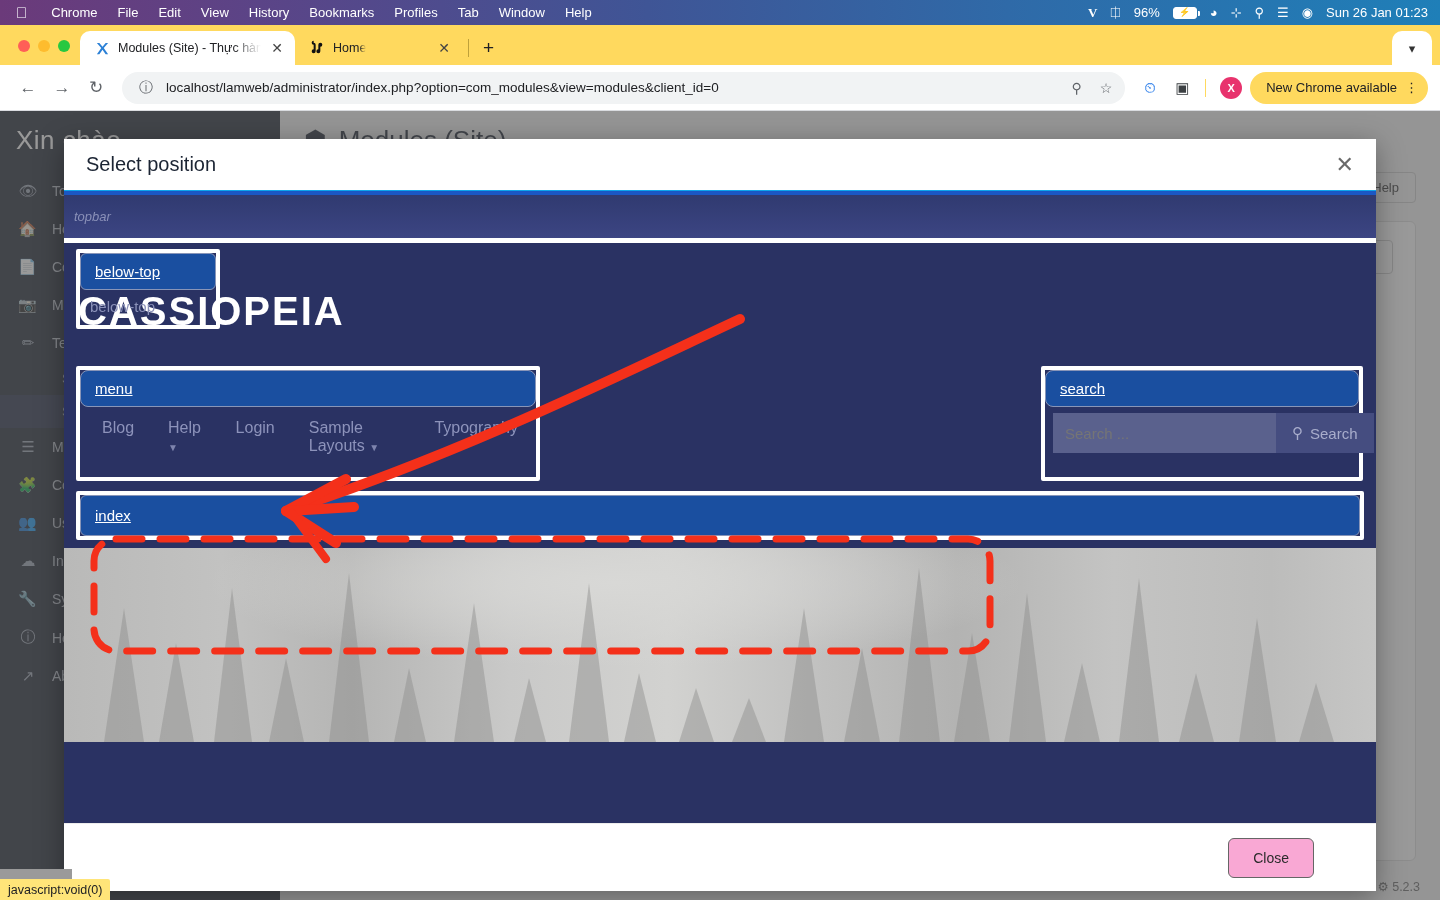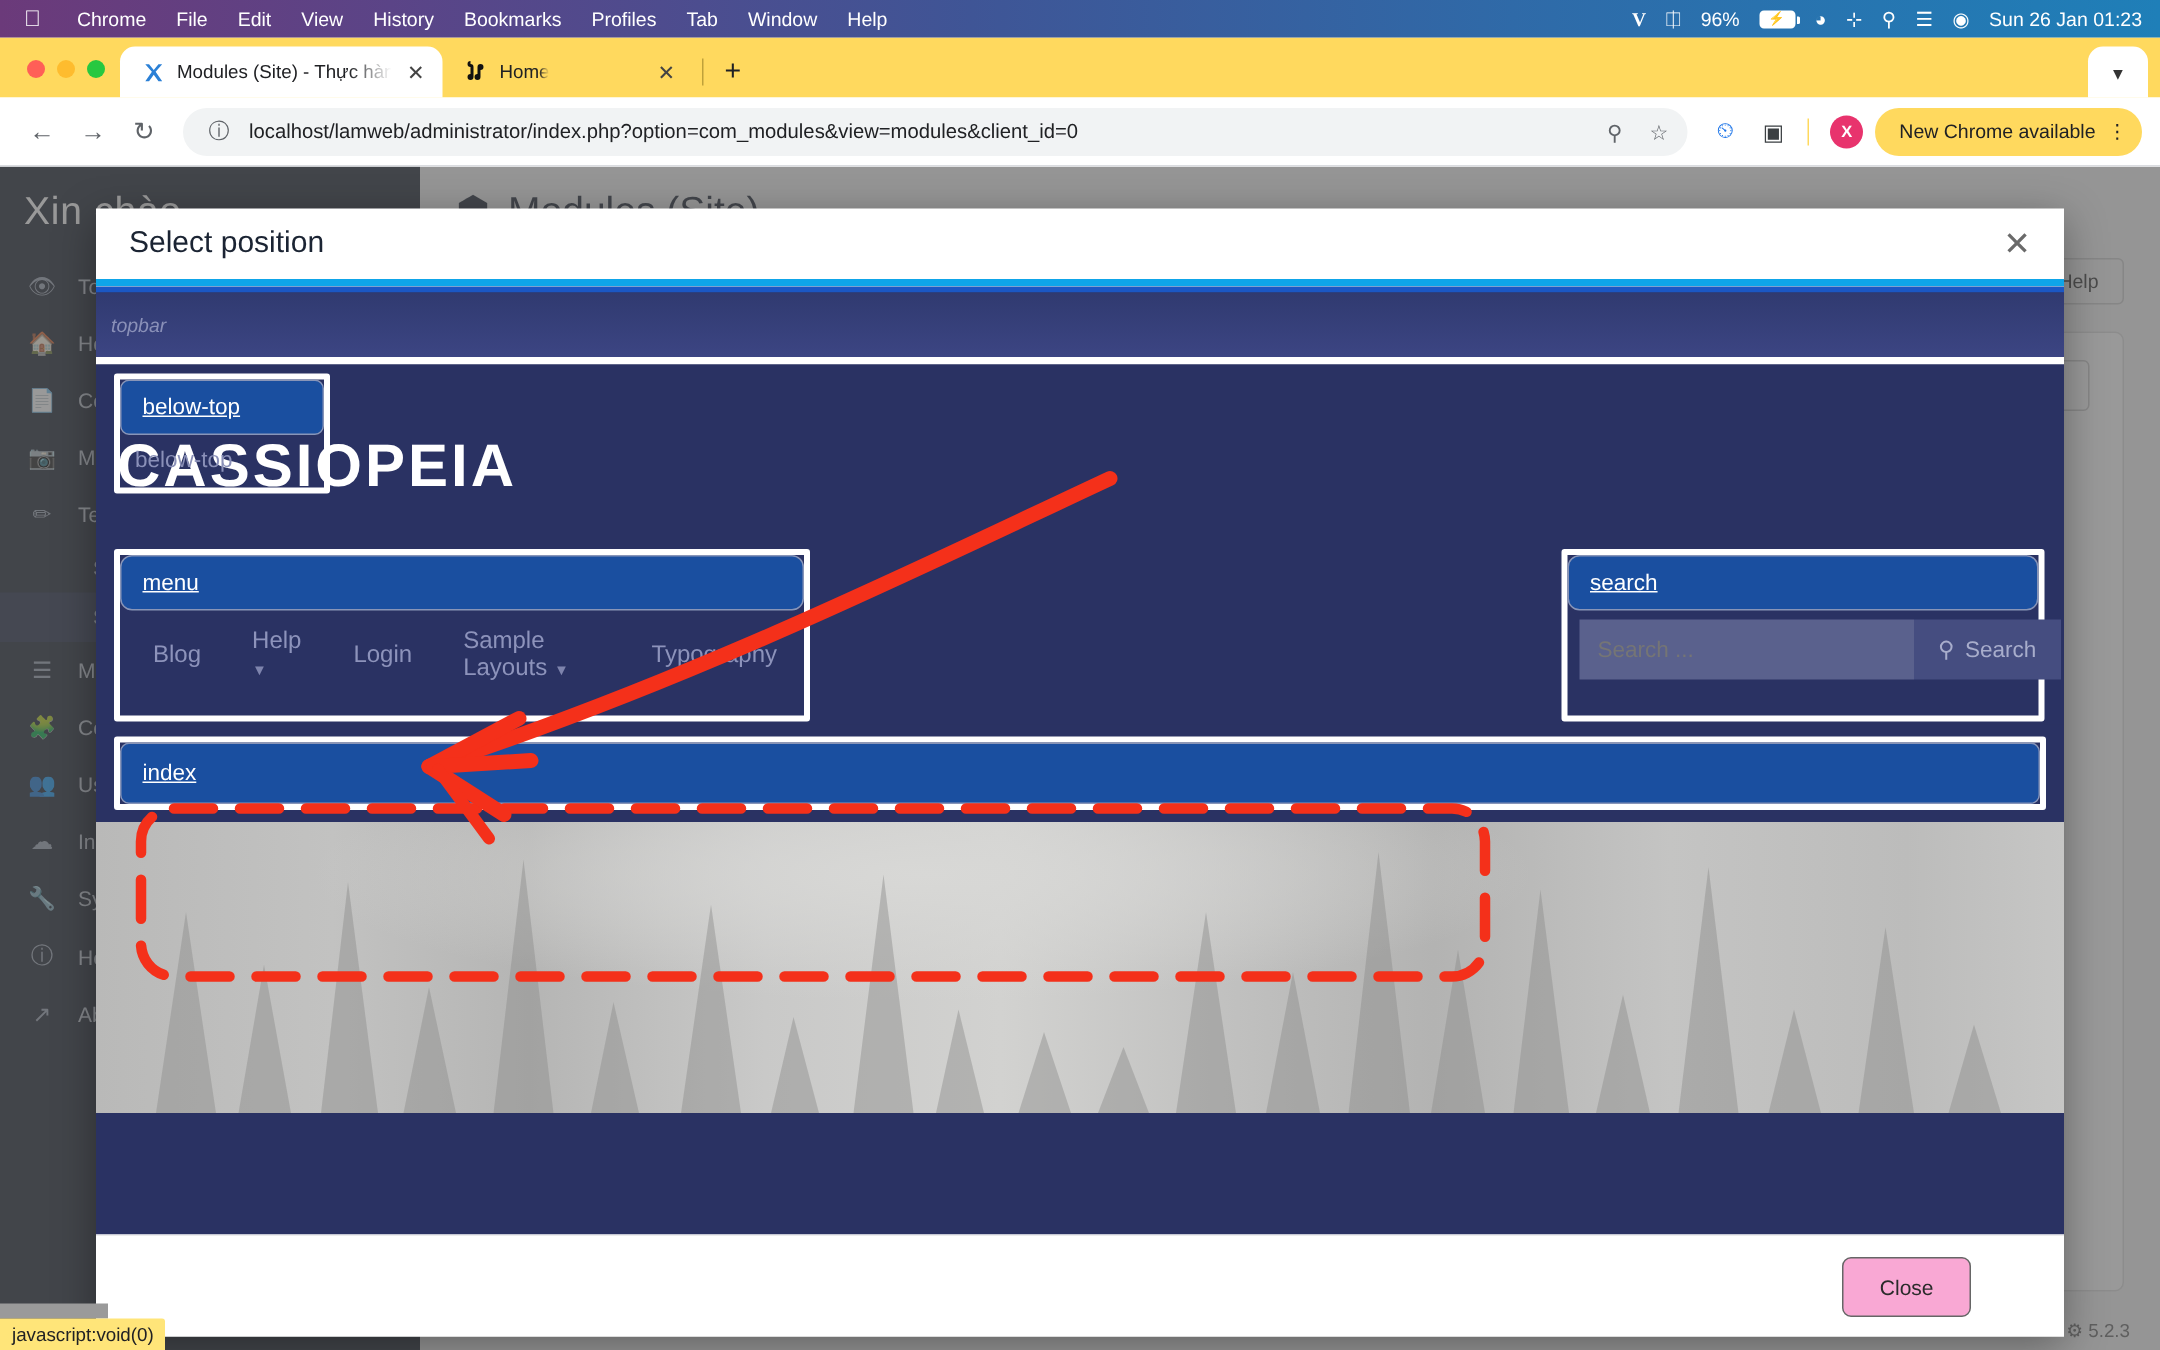--- a/index.html
+++ b/index.html
@@ -104,21 +104,21 @@
   .admin-version { position:absolute; right: 20px; bottom: 6px; font-size: 12.5px; color:#666; }
 
   
   .modal {
     position: absolute; left: 64px; top: 139px; width: 1312px; height: 752px;
     background: #fff; box-shadow: 0 6px 26px rgba(0,0,0,.35); z-index: 50;
     display: flex; flex-direction: column;
   }
   .modal-head {
     height: 52px; display: flex; align-items: center; justify-content: space-between;
-    padding: 0 22px; border-bottom: 5px solid #0ea5e9;
+    padding: 0 22px; border-bottom: 1px solid #0ea5e9;
   }
   .modal-title { font-size: 20px; color: #1b2433; font-weight: 400; }
   .modal-x { font-size: 22px; color: #6a6a6a; line-height: 1; }
   .modal-body { flex: 1; overflow: hidden; position: relative; background:#fff; }
   .modal-foot { height: 68px; border-top: 1px solid #ececec; display: flex; align-items: center;
       justify-content: flex-end; padding: 0 62px 0 22px; background:#fff; }
   .closebtn { border: 1px solid #666; background:#f9a8d4; border-radius: 6px;
       padding: 11px 24px; font-size: 14px; color: #2b2b2b; }
 
   
@@ -139,21 +139,21 @@
   .posname { color: #8a90b8; font-size: 15px; padding: 8px 10px 10px; }
 
   #boxBelowTop { position:absolute; left: 12px; top: 6px; width: 144px; }
   .logo { color:#fff; font-size: 40px; font-weight: 700; letter-spacing: 2px;
      padding: 46px 0 0 14px; font-family: Liberation Sans, sans-serif; }
 
   .navrow { display:flex; padding: 32px 0 0 0; }
   #boxMenu { width: 464px; margin-left: 12px; }
   #boxMenu .posbtn { border-radius: 8px; }
   .menulinks { display:flex; gap: 34px; padding: 12px 18px 22px 22px;
-      color:#8d93bb; font-size: 16px; align-items:center; }
+      color:#8d93bb; font-size: 16px; align-items:flex-start; }
   .caret { font-size: 10px; opacity:.85; }
   #boxSearch { width: 322px; margin-left: auto; margin-right: 13px; }
   #boxSearch .posbtn { border-radius: 8px; }
   .searchrow { display:flex; padding: 6px 8px 10px 8px; }
   .searchfield { flex:1; background:#5a618d; color:#9ea4c6; font-size:15px;
       padding: 11px 12px; border:0; }
   .searchgo { background:#454d80; color:#a8adcb; font-size:15px; padding: 11px 16px;
       display:flex; align-items:center; gap:7px; }
 
   #boxBanner { margin: 8px 12px 0 12px; }

